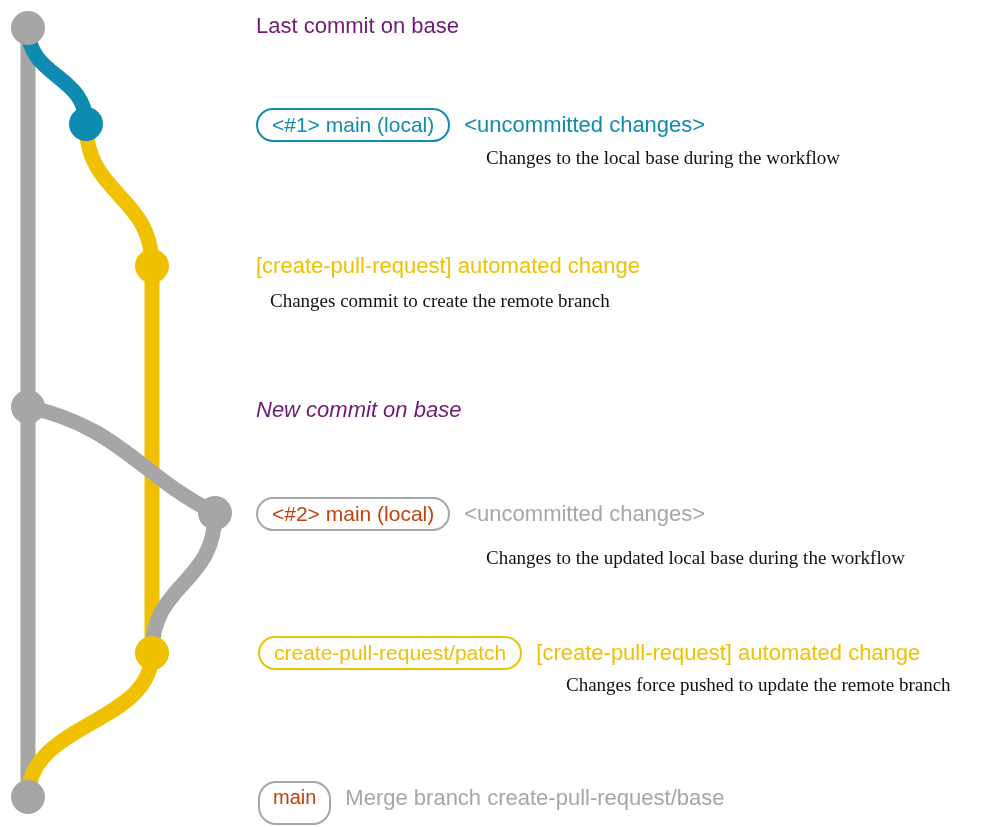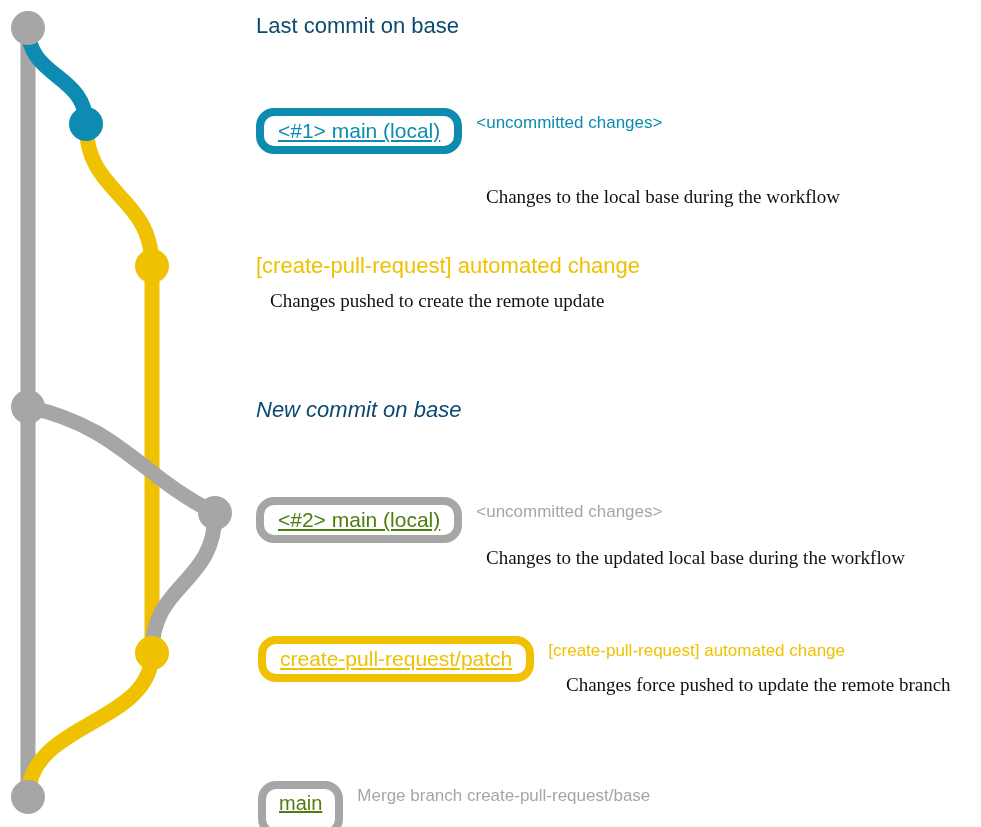--- a/index.html
+++ b/index.html
@@ -28,51 +28,50 @@
   .row {
     position: absolute;
     display: flex;
     align-items: flex-start;
     white-space: nowrap;
   }
   .badge {
     display: inline-flex;
     align-items: center;
     justify-content: center;
-    border: 8px solid #0369a1;
+    border: 2px solid #0369a1;
     border-radius: 18px;
     padding: 4px 14px 5px 14px;
     font-size: 21px;
     line-height: 1;
     color: #999999;
     background: #ffffff;
     box-sizing: border-box;
-    text-decoration: underline;
   }
   .badge.teal   { border-color: #0e8bb0; color: #0e8bb0; }
   .badge.yellow { border-color: #efc100; color: #efc100; }
-  .badge.gray   { border-color: #a6a6a6; color: #4d7c0f; }
+  .badge.gray   { border-color: #a6a6a6; color: #c2410c; }
   .badge.small  { font-size: 20px; padding: 4px 13px 16px 13px; }
 
   .headline {
-    font-size: 17px;
+    font-size: 22px;
     line-height: 1;
     padding-top: 6px;
   }
   .headline.teal   { color: #0e8bb0; }
   .headline.yellow { color: #efc100; }
   .headline.gray   { color: #a6a6a6; }
 
   .standalone {
     position: absolute;
     font-size: 22px;
     line-height: 1;
     white-space: nowrap;
   }
-  .standalone.gray   { color: #0c4a6e; }
+  .standalone.gray   { color: #701a75; }
   .standalone.yellow { color: #efc100; }
 
   .desc {
     position: absolute;
     font-family: "Liberation Serif", serif;
     font-size: 19px;
     line-height: 1;
     color: #111111;
     white-space: nowrap;
   }
@@ -108,24 +107,24 @@
     <circle cx="28" cy="797" r="17" fill="#a6a6a6"></circle>
   </svg>
 
   <div class="standalone gray" style="left:256px; top:15px;">Last commit on base</div>
 
   <div class="row" style="left:256px; top:108px;">
     <span class="badge teal">&lt;#1&gt; main (local)</span>
     <span class="badge-gap"></span>
     <span class="headline teal">&lt;uncommitted changes&gt;</span>
   </div>
-  <div class="desc" style="left:486px; top:148px;margin-top:39px;">Changes to the local base during the workflow</div>
+  <div class="desc" style="left:486px; top:148px;">Changes to the local base during the workflow</div>
 
   <div class="standalone yellow" style="left:256px; top:255px;">[create-pull-request] automated change</div>
-  <div class="desc" style="left:270px; top:291px;">Changes pushed to create the remote update</div>
+  <div class="desc" style="left:270px; top:291px;">Changes commit to create the remote branch</div>
 
   <div class="standalone gray" style="left:256px; top:399px;font-style:italic;">New commit on base</div>
 
   <div class="row" style="left:256px; top:497px;">
     <span class="badge gray">&lt;#2&gt; main (local)</span>
     <span class="badge-gap"></span>
     <span class="headline gray">&lt;uncommitted changes&gt;</span>
   </div>
   <div class="desc" style="left:486px; top:536px;margin-top:12px;">Changes to the updated local base during the workflow</div>
 

